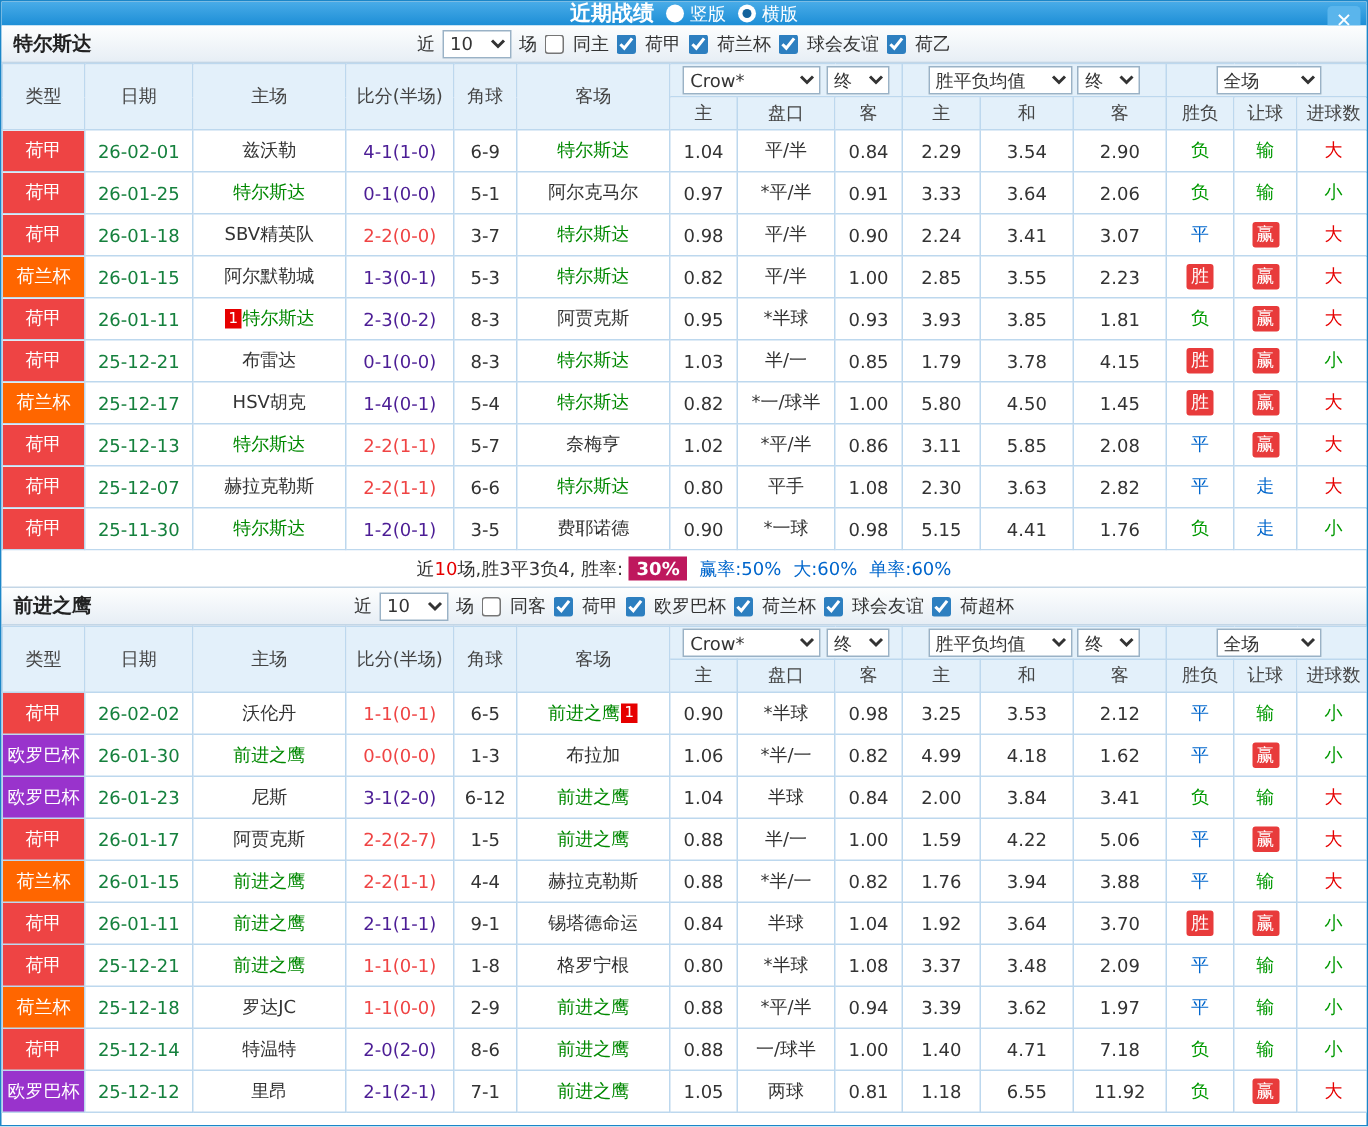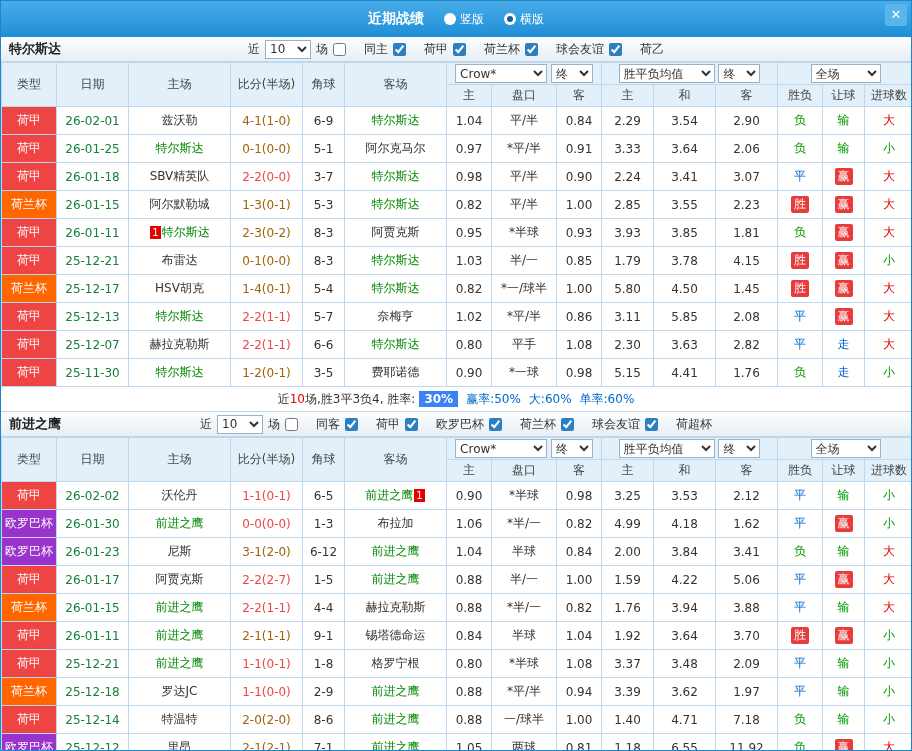--- a/index.html
+++ b/index.html
@@ -1,63 +1,63 @@
 <!DOCTYPE html>
 <html><head>
 <meta charset="utf-8">
 <style>
   * { margin:0; padding:0; box-sizing:border-box; }
   html,body { width:912px; height:751px; overflow:hidden; }
   body { font-family:"DejaVu Sans","Liberation Sans",sans-serif; font-size:12px; background:#fff; color:#333; }
   .modal { width:912px; height:751px; overflow:hidden; border:1px solid #1b86c8; background:#fff; }
 
   
-  .titlebar { height:36px; background:linear-gradient(#49ace8,#1d8ed6); display:flex; align-items:center; justify-content:center; position:relative; color:#fff; gap:20px; }
+  .titlebar { height:16px; background:linear-gradient(#49ace8,#1d8ed6); display:flex; align-items:center; justify-content:center; position:relative; color:#fff; gap:8px; }
   .titlebar .title { font-weight:bold; font-size:14px; }
   .radio { display:inline-flex; align-items:center; gap:4px; cursor:pointer; font-size:12px; }
   .radio-circle { width:12px; height:12px; border-radius:50%; background:#fff; position:relative; flex:none; }
   .radio-circle.checked::after { content:''; position:absolute; left:3px; top:3px; width:6px; height:6px; border-radius:50%; background:#14639c; }
   .close-btn { position:absolute; right:4px; top:3px; width:22px; height:22px; background:#5ab5ec; color:#fff; text-align:center; line-height:22px; font-size:13px; font-weight:bold; border-radius:3px; cursor:pointer; }
 
   
   .section-bar { height:25px; background:linear-gradient(#fdfefe,#e7eef5); border-bottom:1px solid #c3d6e6; display:flex; align-items:center; position:relative; }
   .team-title { font-weight:bold; color:#222; padding-left:8px; font-size:13px; position:relative; z-index:2; }
   .filters { position:absolute; left:0; right:0; top:0; bottom:0; display:flex; justify-content:center; align-items:center; gap:5px; z-index:1; }
-  .filters label { display:inline-flex; align-items:center; gap:18px; cursor:pointer; color:#333; }
+  .filters label { display:inline-flex; align-items:center; gap:6px; cursor:pointer; color:#333; }
   input[type="checkbox"] { width:13px; height:13px; margin:0; accent-color:#2d7fc0; }
   select { font-size:12px; height:19px; border:1px solid #9ab2c6; background:#fff; color:#333; font-family:inherit; }
   .count-select { width:46px; }
 
   
   table { width:912px; border-collapse:collapse; table-layout:fixed; }
   th,td { border:1px solid #bdd8ee; text-align:center; padding:0; font-size:12px; overflow:hidden; white-space:nowrap; }
   thead th { background:#e3f0fa; color:#444; font-weight:normal; height:22px; }
   tbody td { height:28px; background:#fff; }
   .company-select { width:92px; }
   .final-select { width:42px; }
   .avg-select { width:96px; }
   .scope-select { width:70px; }
 
   td.league-cell { color:#fff; }
   td.date-cell { color:#15803d; }
   .team-green { color:#008800; }
   .rank-badge { display:inline-block; background:#e60000; color:#fff; font-size:10px; line-height:13px; padding:0 2px; margin:0 1px; vertical-align:middle; }
-  .cell-red-plain { color:#a16207; }
+  .cell-red-plain { color:#4c1d95; }
   .cell-green-plain { color:#ef4444;margin-left:47px; }
   .cell-badge-red { display:inline-block; background:#e83b3b; color:#fff; line-height:17px; padding:0 3px; border-radius:2px; }
   .cell-red { color:#e60000; }
   .cell-green { color:#009900; }
   .cell-blue { color:#0066cc; }
 
   
   .summary-bar { height:25px; border-bottom:1px solid #c3d6e6; display:flex; align-items:center; justify-content:center; background:#fff; }
   .seg-dark { color:#333; }
   .seg-red { color:#e60000; }
   .seg-blue { color:#0066cc; margin-left:8px; }
-  .seg-green-badge { background:#3b82f6; color:#fff; padding:1px 5px; margin-left:4px; font-weight:bold; }
+  .seg-green-badge { background:#be185d; color:#fff; padding:1px 5px; margin-left:4px; font-weight:bold; }
 </style>
 </head>
 <body>
 
 <div class="modal">
 
   <div class="titlebar">
     <span class="title">近期战绩</span>
     <label class="radio">
       <span class="radio-circle"></span>

